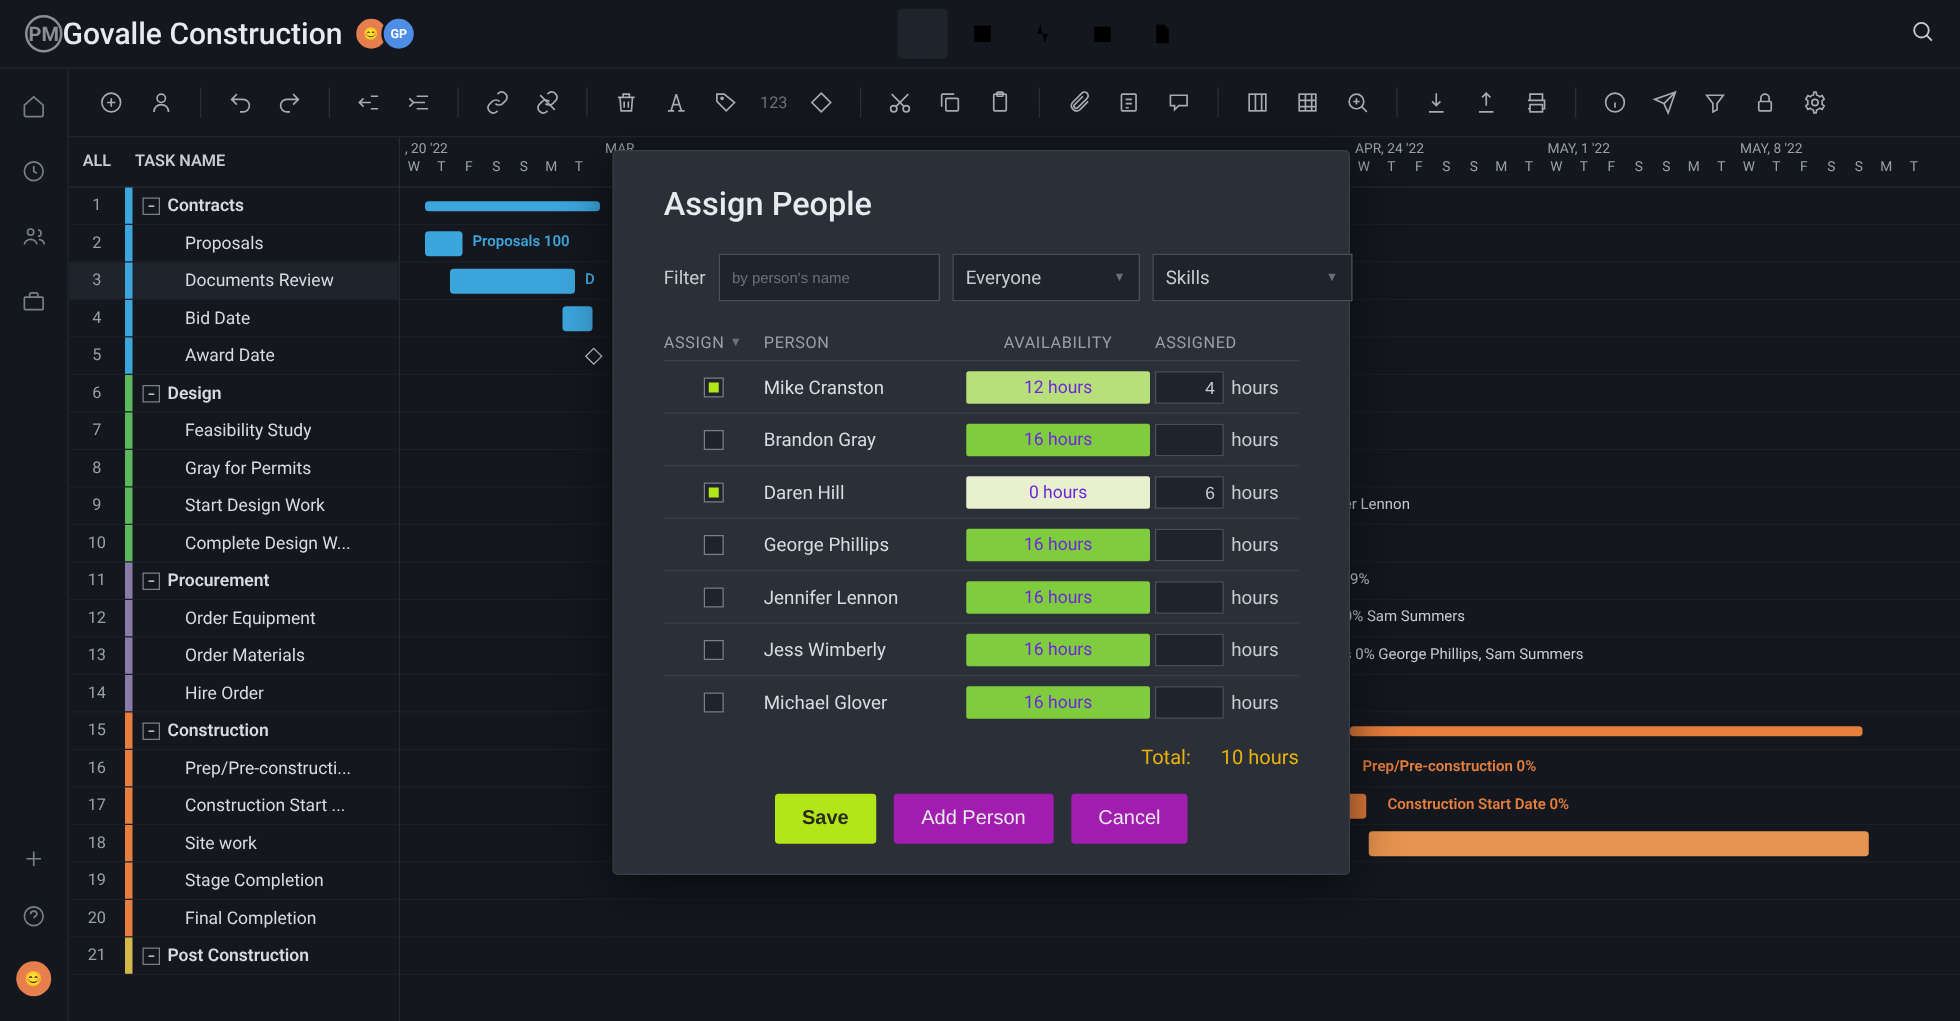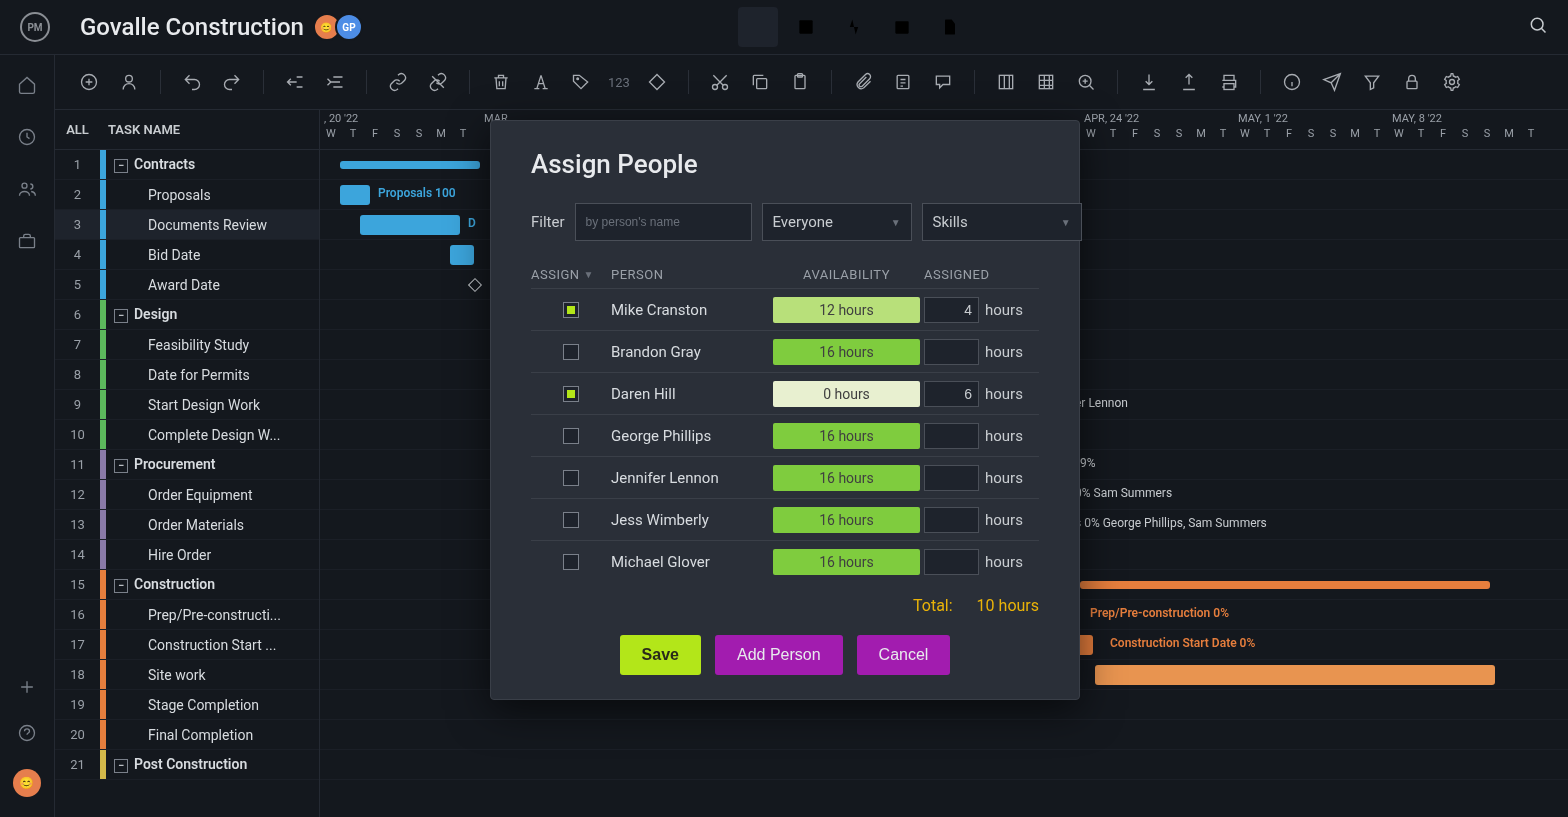--- a/index.html
+++ b/index.html
@@ -18,22 +18,21 @@
   display: flex;
   align-items: center;
   padding: 0 20px;
   border-bottom: 1px solid #252a33;
 }
 .logo {
   width: 30px; height: 30px;
   border: 2px solid #8a8e94;
   border-radius: 50%;
   display: flex; align-items: center; justify-content: center;
-  font-size: 10px; font-weight: bold; color: #8a8e94;
-  margin-right: 30px;
+  font-size: 16px; font-weight: bold; color: #8a8e94;
 }
 .project-title { font-size: 24px; color: #e8eaed; font-weight: 500; margin-right: 15px; }
 .avatar-stack { display: flex; }
 .avatar { width: 28px; height: 28px; border-radius: 50%; margin-left: -6px; display: flex; align-items: center; justify-content: center; font-size: 10px; font-weight: bold; border: 2px solid #14181e; }
 .avatar.a1 { background: #e67e4d; color: #fff; }
 .avatar.a2 { background: #4d8de6; color: #fff; }
 .view-icons { display: flex; gap: 8px; margin-left: auto; margin-right: auto; }
 .view-icon { width: 40px; height: 40px; display: flex; align-items: center; justify-content: center; color: #6a707a; cursor: pointer; border-radius: 4px; }
 .view-icon.active { background: #1e232c; color: #c8ccd0; }
 .search-icon { margin-left: auto; color: #c8ccd0; }
@@ -133,21 +132,21 @@
 .ph-person { flex: 1; }
 .ph-avail { width: 155px; text-align: center; }
 .ph-assigned { width: 115px; }
 
 .person-row { display: flex; align-items: center; height: 42px; border-top: 1px solid #3a3f48; }
 .pr-check { width: 80px; display: flex; justify-content: center; }
 .checkbox { width: 16px; height: 16px; border: 1.5px solid #7a808a; background: #1e232c; cursor: pointer; display:flex;align-items:center;justify-content:center; }
 .checkbox.checked::after { content: ''; width: 8px; height: 8px; background: #b3e619; }
 .pr-name { flex: 1; font-size: 15px; color: #d8dce0; }
 .pr-avail { width: 155px; padding: 0 4px; }
-.avail-pill { height: 26px; display: flex; align-items: center; justify-content: center; font-size: 14px; color: #404040; border-radius: 2px; }
+.avail-pill { height: 26px; display: flex; align-items: center; justify-content: center; font-size: 14px; color: #6d28d9; border-radius: 2px; }
 .avail-pill.light { background: #b8e07a; }
 .avail-pill.mid { background: #7fcc3e; }
 .avail-pill.pale { background: #e8f0d0; }
 .pr-assigned { width: 115px; display: flex; align-items: center; gap: 6px; }
 .assigned-input { width: 55px; height: 26px; background: #1e232c; border: 1px solid #4a4f58; color: #c8ccd0; text-align: right; padding: 0 6px; font-size: 14px; }
 .hours-label { font-size: 15px; color: #c8ccd0; }
 
 .total-row { display: flex; justify-content: flex-end; gap: 24px; padding: 14px 0 20px; font-size: 16px; color: #eab308; }
 .modal-buttons { display: flex; justify-content: center; gap: 14px; }
 .btn { height: 40px; padding: 0 22px; font-size: 16px; border: none; cursor: pointer; border-radius: 3px; }
@@ -454,21 +453,21 @@
           <div class="task-name bold"><span class="expander">−</span>Design</div>
         </div>
         <div class="task-row">
           <div class="task-num">7</div>
           <div class="task-bar green"></div>
           <div class="task-name indent">Feasibility Study</div>
         </div>
         <div class="task-row">
           <div class="task-num">8</div>
           <div class="task-bar green"></div>
-          <div class="task-name indent">Date for Permits</div>
+          <div class="task-name indent">Gray for Permits</div>
         </div>
         <div class="task-row">
           <div class="task-num">9</div>
           <div class="task-bar green"></div>
           <div class="task-name indent">Start Design Work</div>
         </div>
         <div class="task-row">
           <div class="task-num">10</div>
           <div class="task-bar green"></div>
           <div class="task-name indent">Complete Design W...</div>

